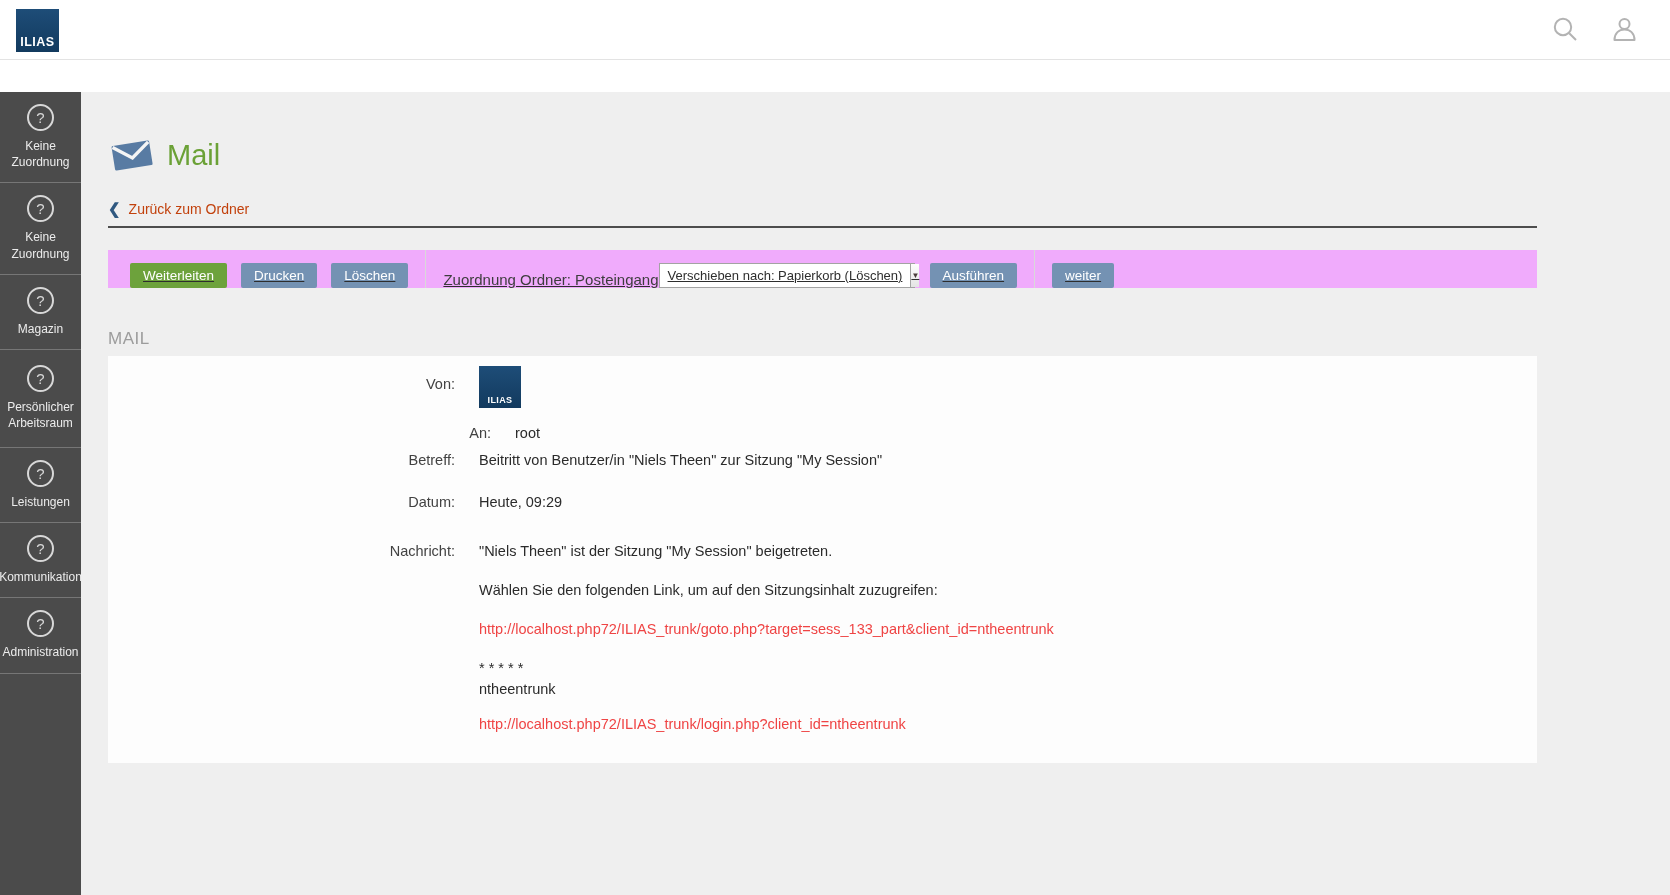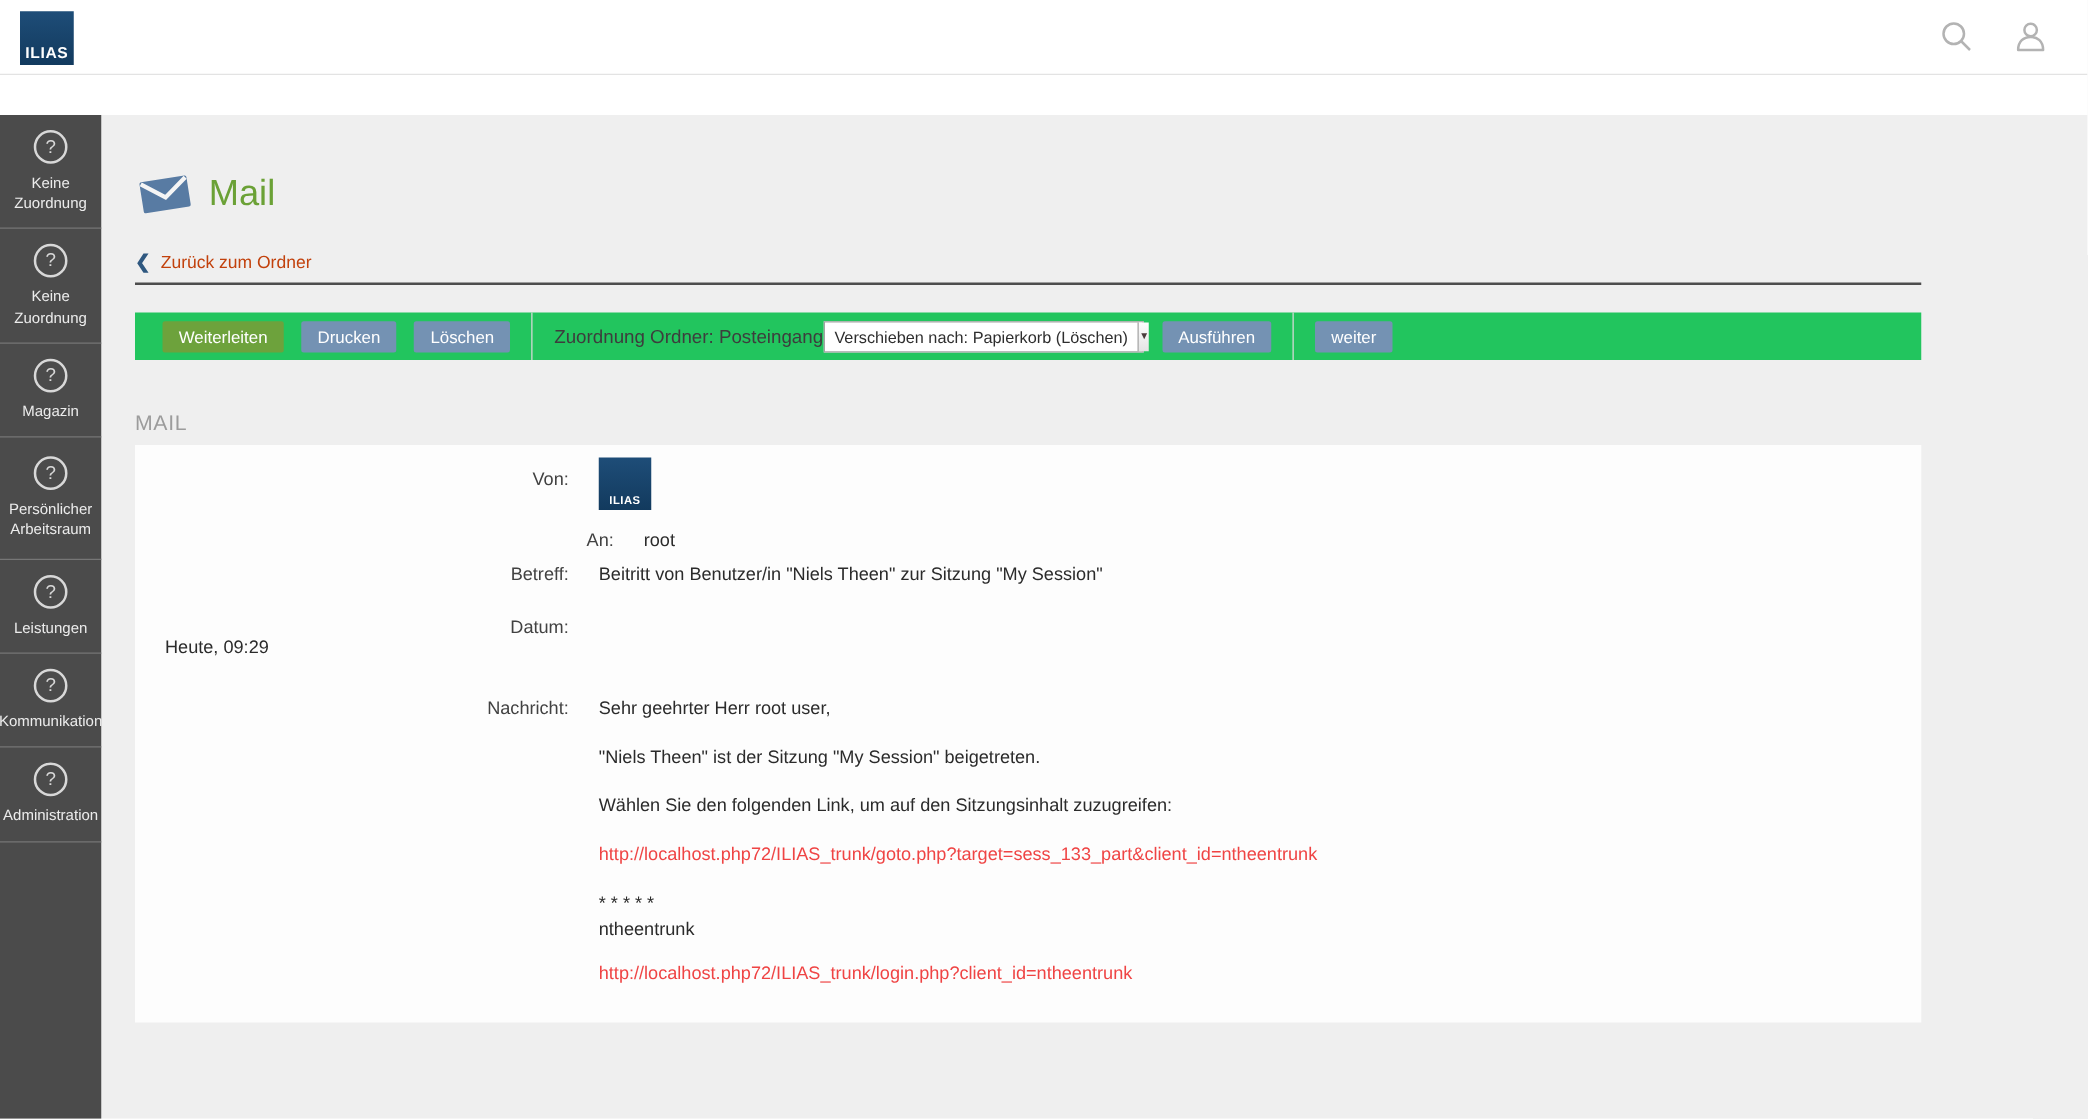--- a/index.html
+++ b/index.html
@@ -38,22 +38,22 @@
   
   .page-head { margin-top:45px; display:flex; align-items:center; gap:13px; padding-left:2px; }
   .page-title { font-size:29px; color:#6ba136; font-weight:normal; }
 
   .backrow { margin-top:27px; display:flex; align-items:center; gap:8px; cursor:pointer; }
   .back-chevron { color:#2f5880; font-size:15px; font-weight:bold; }
   .back-link { color:#c2410c; font-size:14px; text-decoration:none; }
   .rule { margin-top:8px; border-top:2px solid #4d4d4d; }
 
   
-  .toolbar { margin-top:22px; height:38px; background:#22c55e;
-             display:flex; align-items:center; padding-left:22px; }
+  .toolbar { margin-top:22px; height:38px; background:#f0abfc;
+             display:flex; align-items:flex-end; padding-left:22px;text-decoration:underline; }
   .btn { border:none; border-radius:2px; color:#fff; font-size:13.5px;
          padding:5px 13px; cursor:pointer; font-family:inherit; }
   .btn.green { background:#6da23c; }
   .btn.slate { background:#7492b3; }
   .btn + .btn { margin-left:14px; }
   .tb-div { width:1px; height:38px; background:#d9d9d9; margin:0 17px; }
   .tb-label { font-size:15px; color:#3d3d3d; }
   .selectbox { width:256px; height:25px; background:#fff;
                border:1px solid #a3a3a3; display:flex; align-items:center; cursor:pointer; }
   .selectbox .sel-text { flex:1; font-size:13px; color:#2e2e2e; padding:0 8px; white-space:nowrap; }
@@ -69,21 +69,21 @@
   .row { display:flex; }
   .row .lbl { width:347px; text-align:right; color:#424242; font-size:14.5px; flex-shrink:0; }
   .row .val { margin-left:24px; font-size:14.5px; color:#2b2b2b; }
   .row-from { margin-top:0; }
   .row-from .lbl { padding-top:10px; }
   .mini-logo { width:42px; height:42px; background:linear-gradient(#1e4d78,#123a5e);
                display:flex; align-items:flex-end; justify-content:center; padding-bottom:3px; }
   .mini-logo span { color:#fff; font-weight:bold; font-size:9px; letter-spacing:.4px; }
   .row-to { margin-top:17px;margin-left:36px; }
   .row-subject { margin-top:11px; }
-  .row-date { margin-top:26px;flex-direction:column; }
+  .row-date { margin-top:26px; }
   .row-msg { margin-top:33px; }
   .msg p { margin:0 0 22px 0; line-height:17px; }
   .msg .tight { margin-bottom:0; }
   .msg .client { margin-top:4px; margin-bottom:18px; }
   .msg a { color:#ef4444; text-decoration:none; }
 </style>
 </head>
 <body>
 
 <div class="topbar">
@@ -196,21 +196,20 @@
         </div>
 
         <div class="row row-date">
           <div class="lbl">Datum:</div>
           <div class="val">Heute, 09:29</div>
         </div>
 
         <div class="row row-msg">
           <div class="lbl">Nachricht:</div>
           <div class="val msg">
-            <p>Sehr geehrter Herr root user,</p>
             <p>"Niels Theen" ist der Sitzung "My Session" beigetreten.</p>
             <p>Wählen Sie den folgenden Link, um auf den Sitzungsinhalt zuzugreifen:</p>
             <p><a>http://localhost.php72/ILIAS_trunk/goto.php?target=sess_133_part&amp;client_id=ntheentrunk</a></p>
             <p class="tight">* * * * *</p>
             <p class="client">ntheentrunk</p>
             <p><a>http://localhost.php72/ILIAS_trunk/login.php?client_id=ntheentrunk</a></p>
           </div>
         </div>
 
       </div>

